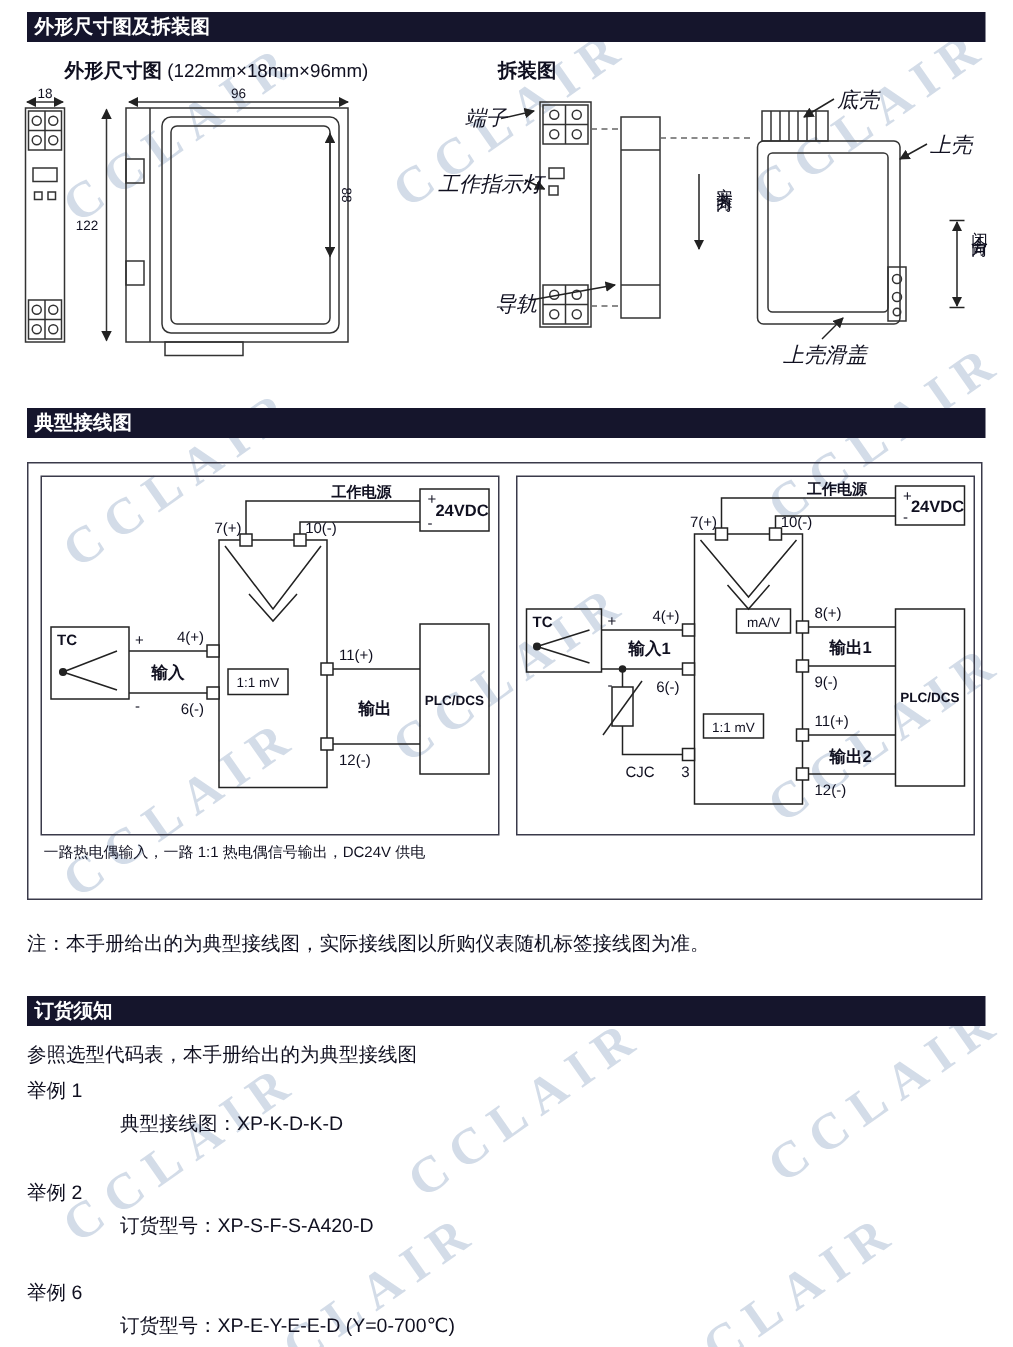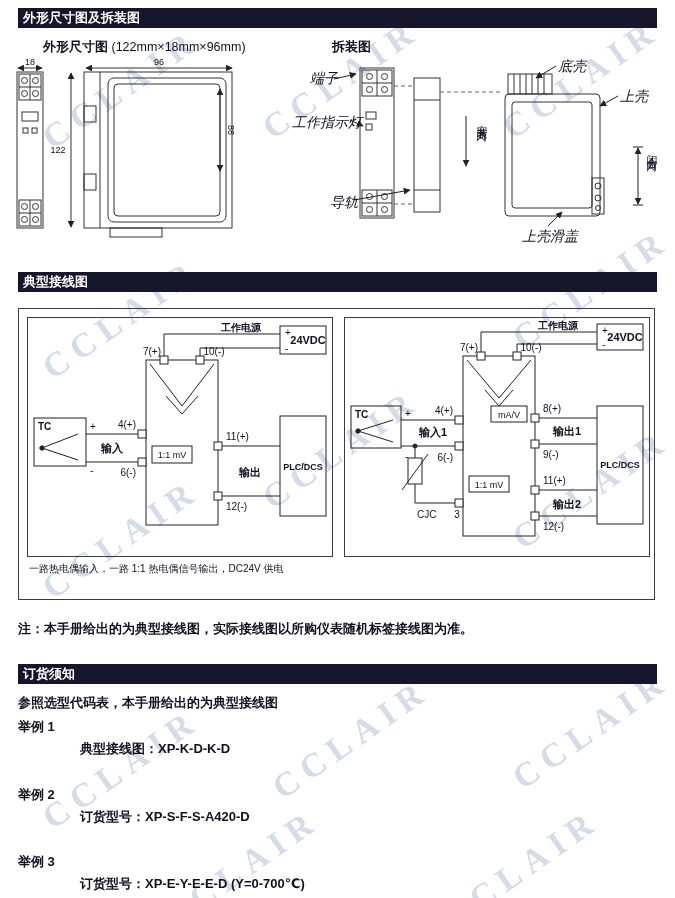--- a/index.html
+++ b/index.html
@@ -14,21 +14,21 @@
   .t-bold{font-weight:bold;font-size:13px;}
   .fig{position:absolute;z-index:1;}
   .fig svg{display:block;position:absolute;left:0;top:0;}
   .lbl{position:absolute;font-size:14px;white-space:nowrap;z-index:2;font-style:italic;}
   .vlbl{position:absolute;font-size:11px;writing-mode:vertical-rl;text-orientation:upright;
         letter-spacing:2px;z-index:2;}
   .wirebox-outer{position:absolute;left:18px;top:308px;width:637px;height:292px;
         border:1px solid #3a3a4a;box-sizing:border-box;z-index:1;}
   .wd{position:absolute;top:8px;width:306px;height:240px;border:1px solid #3a3a4a;box-sizing:border-box;}
   .caption{position:absolute;top:251px;width:298px;font-size:10px;line-height:17px;}
-  .bodytext{position:absolute;font-size:13px;z-index:1;white-space:nowrap;font-weight:bold;}
+  .bodytext{position:absolute;font-size:13px;z-index:1;white-space:nowrap;}
   svg text{font-family:"Liberation Sans","DejaVu Sans",sans-serif;fill:#101020;}
 </style>
 </head>
 <body>
 
 <div class="page">
 
   <div class="wm" style="left:30px;top:70px">CCLAIR</div>
   <div class="wm" style="left:250px;top:60px">CCLAIR</div>
   <div class="wm" style="left:490px;top:60px">CCLAIR</div>
@@ -299,16 +299,16 @@
   <div class="hdr" style="top:664px">订货须知</div>
 
   <div class="bodytext" style="left:18px;top:694px">参照选型代码表，本手册给出的为典型接线图</div>
 
   <div class="bodytext" style="left:18px;top:718px">举例 1</div>
   <div class="bodytext" style="left:80px;top:740px">典型接线图：XP-K-D-K-D</div>
 
   <div class="bodytext" style="left:18px;top:786px">举例 2</div>
   <div class="bodytext" style="left:80px;top:808px">订货型号：XP-S-F-S-A420-D</div>
 
-  <div class="bodytext" style="left:18px;top:853px">举例 3</div>
+  <div class="bodytext" style="left:18px;top:853px">举例 6</div>
   <div class="bodytext" style="left:80px;top:875px">订货型号：XP-E-Y-E-E-D (Y=0-700℃)</div>
 
 </div>
 
 </body></html>

